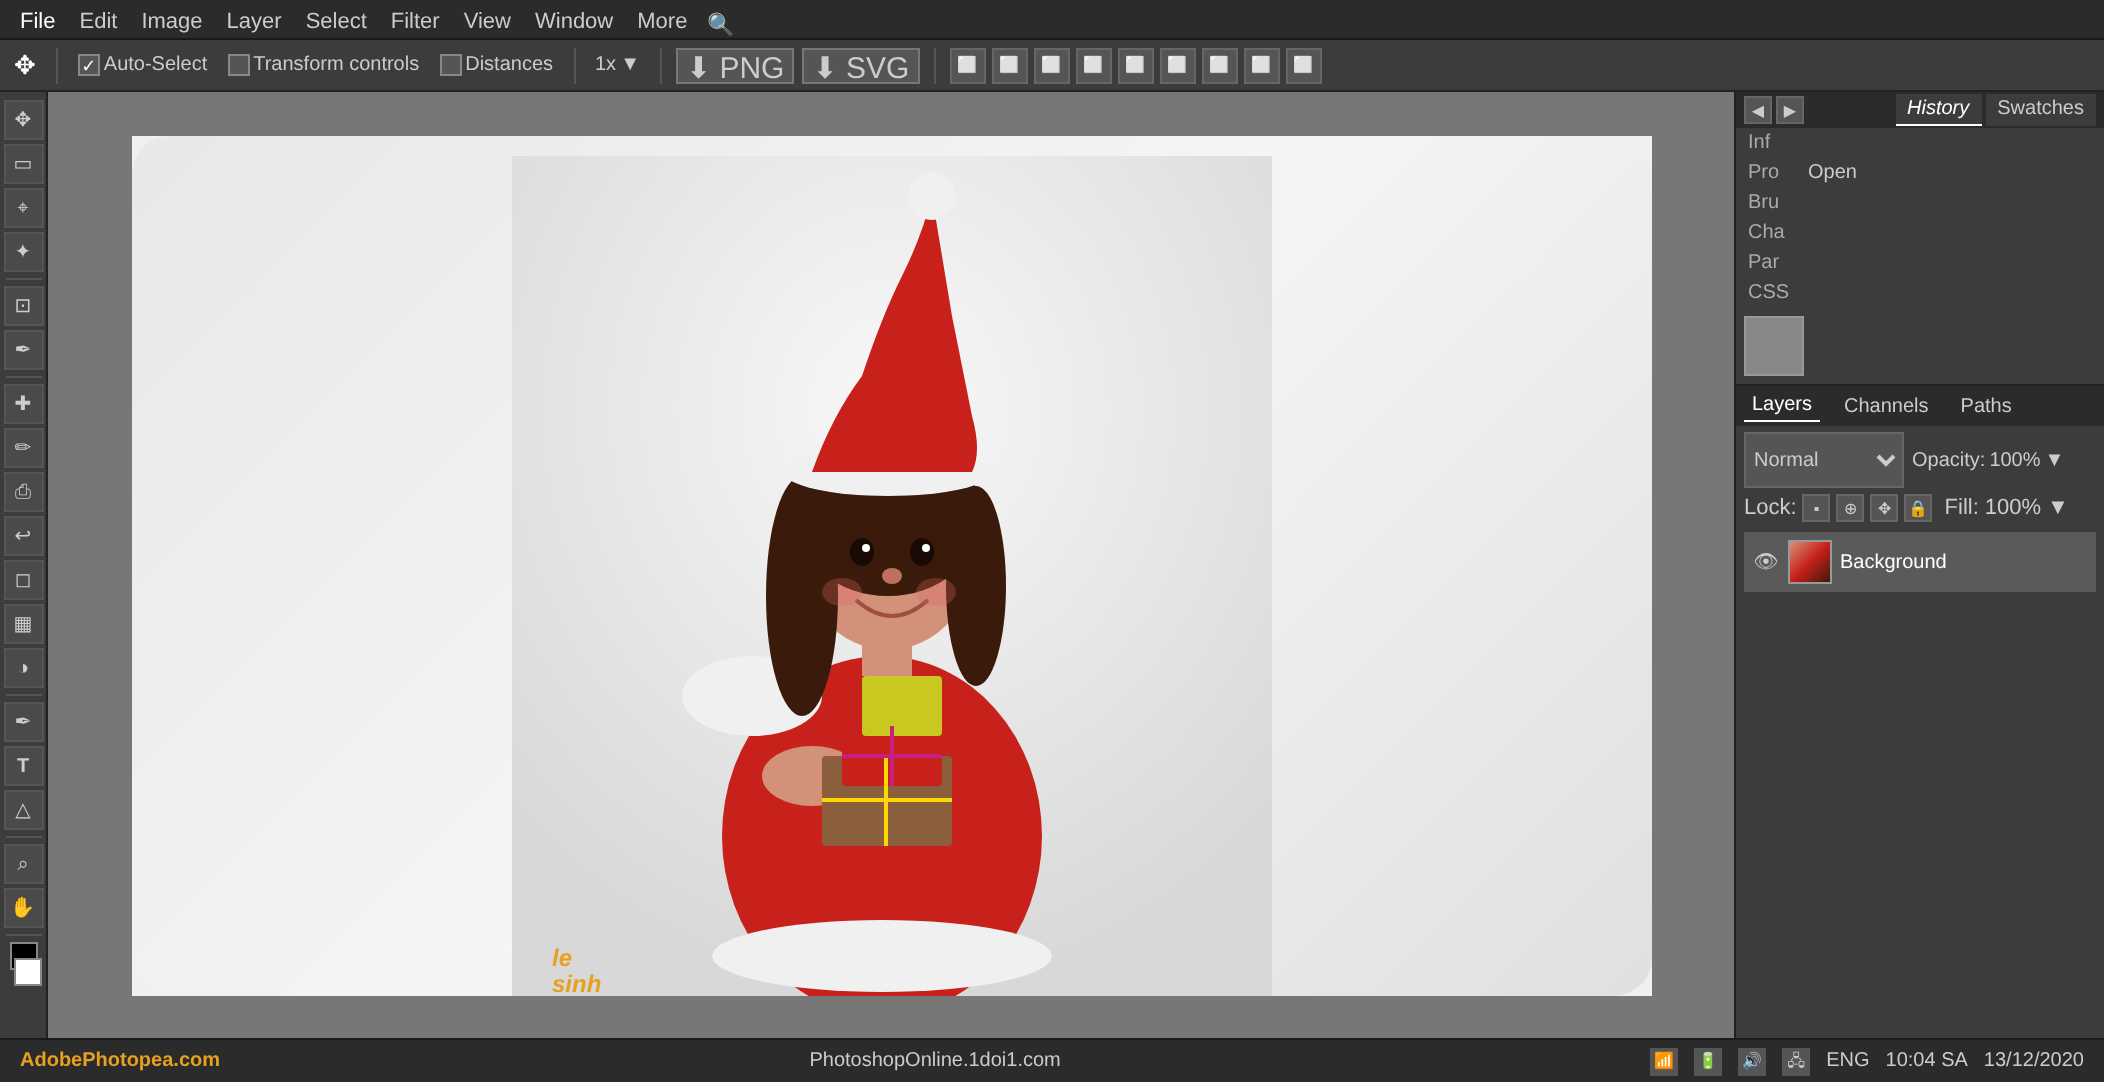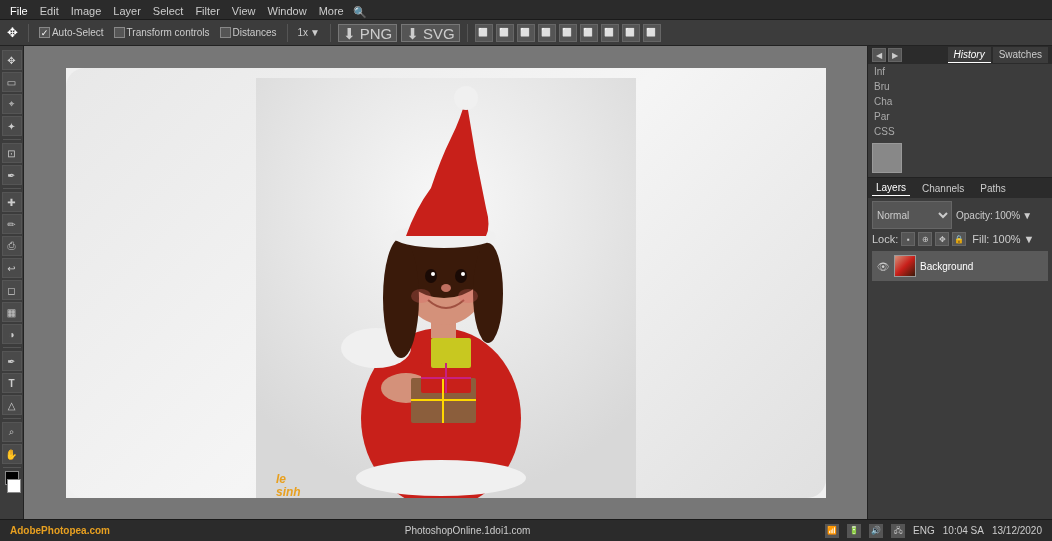--- a/index.html
+++ b/index.html
@@ -597,20 +597,24 @@
       <div class="right-tabs">
         <span class="right-tab active">History</span>
         <span class="right-tab">Swatches</span>
       </div>
     </div>
 
     <div class="right-panel-row">
       <span class="right-panel-label">Inf</span>
     </div>
     <div class="right-panel-row">
+      <span class="right-panel-label">Pro</span>
+      <span>Open</span>
+    </div>
+    <div class="right-panel-row">
       <span class="right-panel-label">Bru</span>
     </div>
     <div class="right-panel-row">
       <span class="right-panel-label">Cha</span>
     </div>
     <div class="right-panel-row">
       <span class="right-panel-label">Par</span>
     </div>
     <div class="right-panel-row">
       <span class="right-panel-label">CSS</span>

